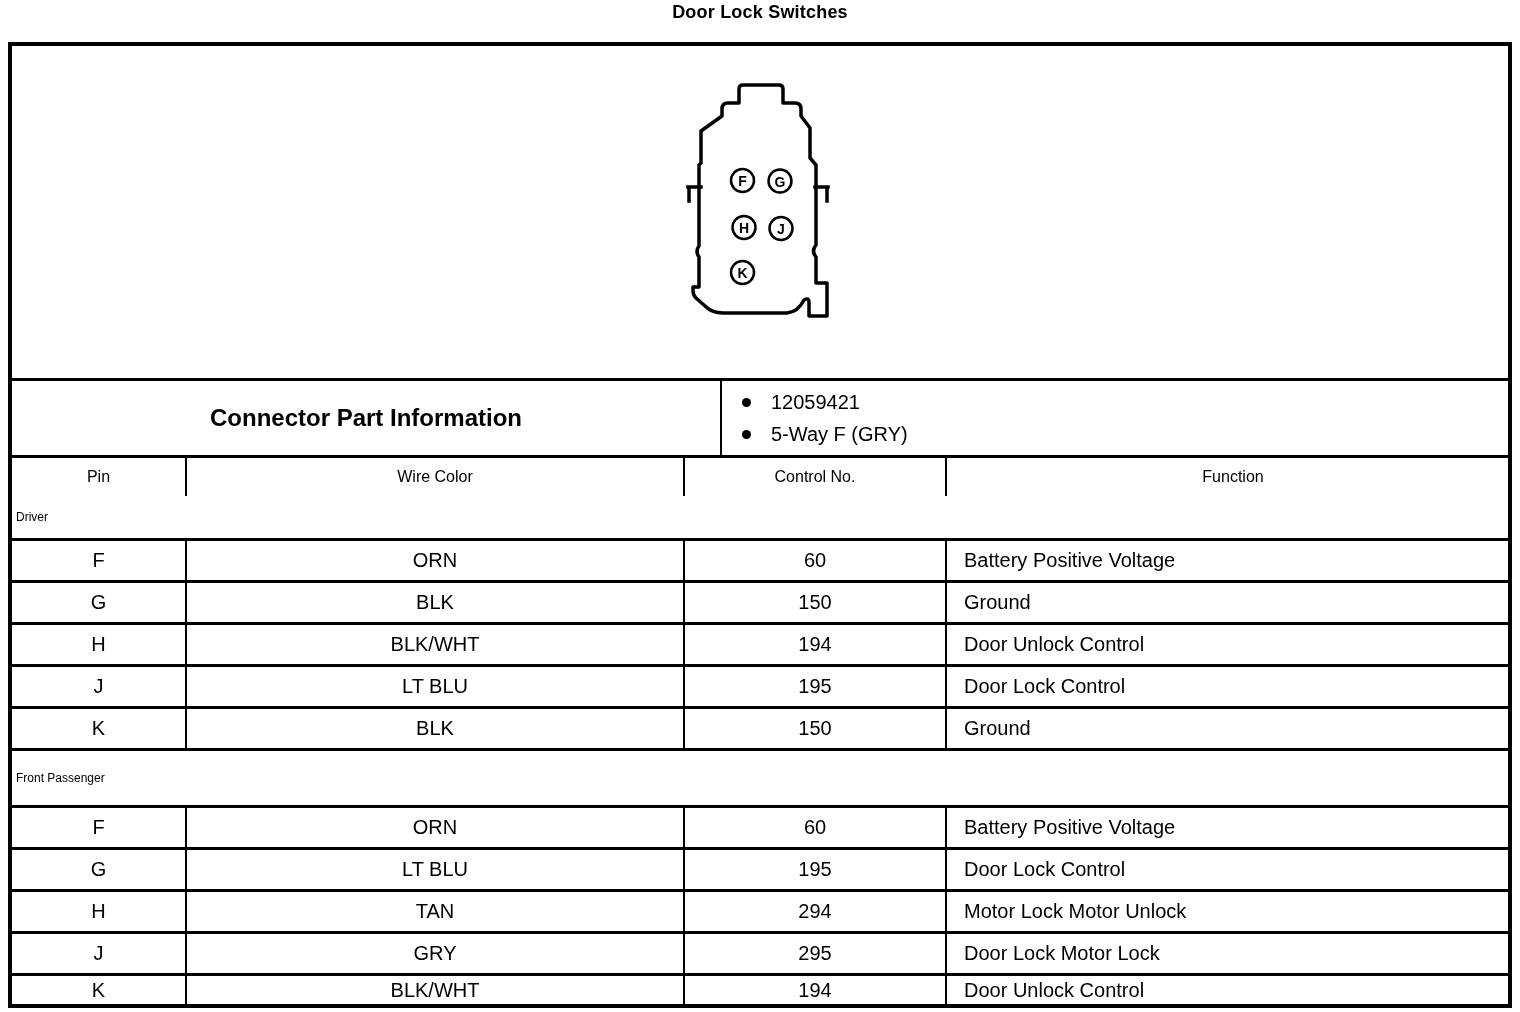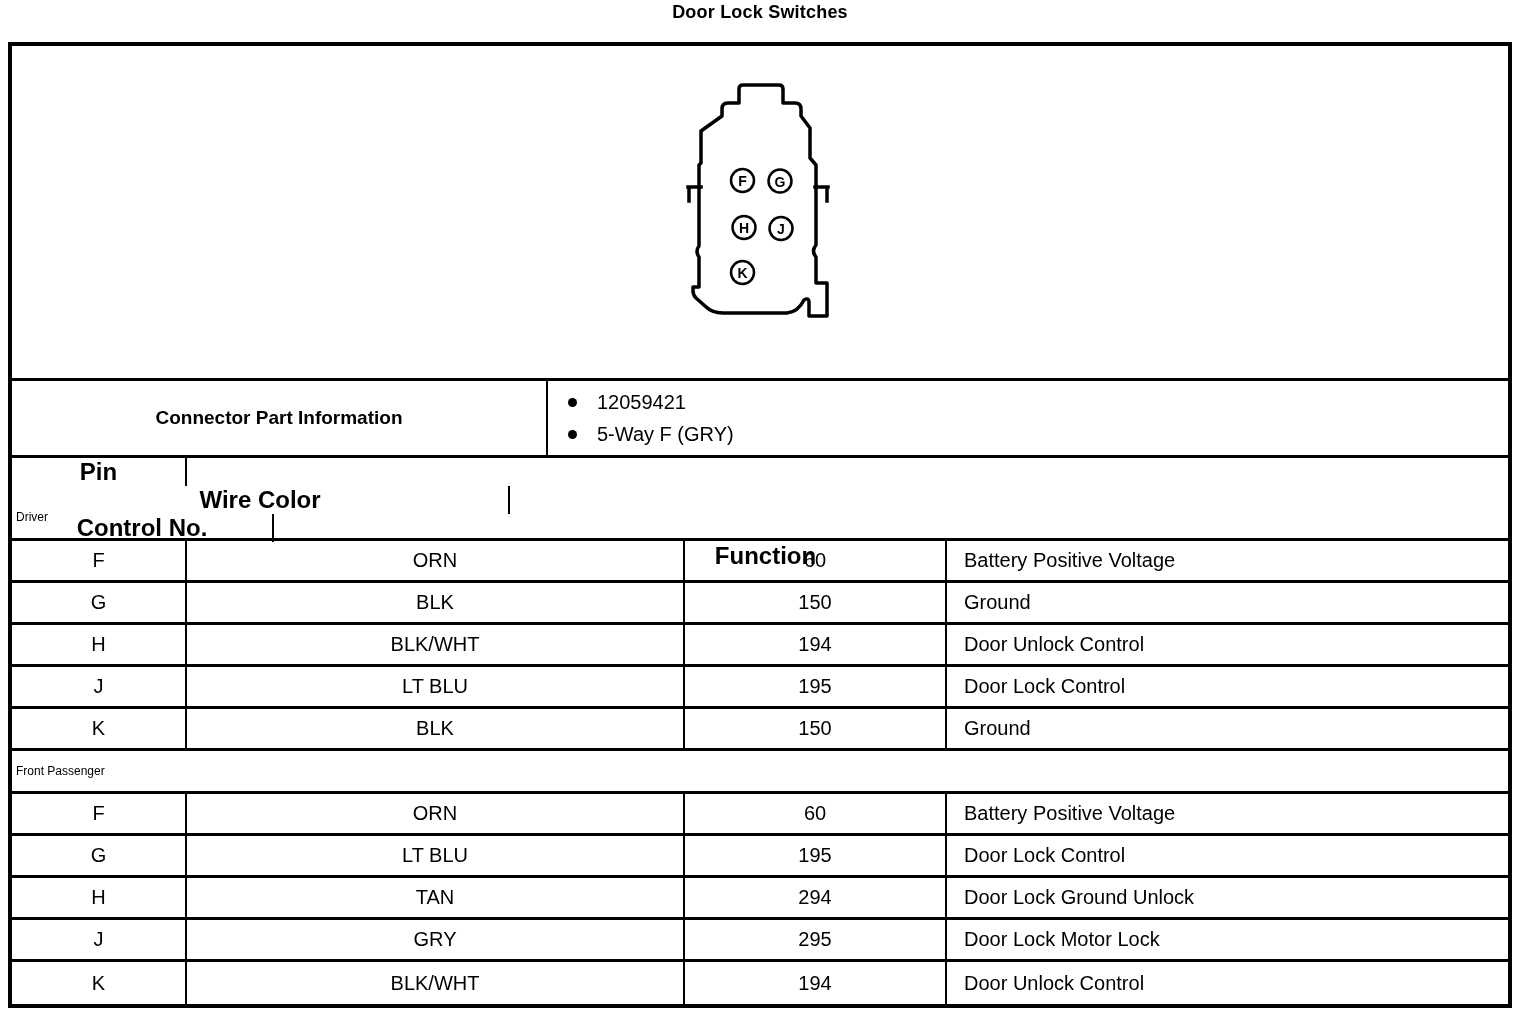--- a/index.html
+++ b/index.html
@@ -17,40 +17,40 @@
     display: flex; flex-direction: column;
   }
 
   .diagram-zone { position: relative; height: 332px; }
   .connector-svg { position: absolute; left: 648px; top: 29px; }
 
   .row { display: flex; flex-direction: row; align-items: stretch; border-top: 3px solid #000; }
 
   .row-partinfo { height: 77px; }
   .partinfo-label-cell {
-    width: 536px; border-right: 2px solid #000;
+    width: 710px; border-right: 2px solid #000;
     display: flex; align-items: center; justify-content: center;
-    font-size: 19px; font-weight: bold;
+    font-size: 24px; font-weight: bold;
   }
   .partinfo-value-cell {
     flex: 1; display: flex; flex-direction: column; justify-content: center;
     padding-left: 20px; gap: 9px; font-size: 20px;
   }
   .bullet-line { display: flex; align-items: center; }
   .bullet-dot {
     width: 9px; height: 9px; border-radius: 50%; background: #000;
     margin-right: 20px; flex: 0 0 auto;
   }
 
-  .row-header { height: 41px; font-weight: bold; font-size: 24px; flex-direction: column; }
+  .row-header { height: 41px; font-weight: normal; font-size: 16px; }
   .row-section {
     height: 42px; border-top-width: 4px;
     display: flex; align-items: center; padding-left: 4px; font-size: 12px;
   }
-  .row-section.fp { height: 43px; border-top-width: 3px; }
+  .row-section.fp { height: 57px; border-top-width: 3px; }
   .row-data { height: 42px; font-size: 20px; }
   .row-data.last { flex: 1; }
 
   .c1, .c2, .c3 { border-right: 2px solid #000; display: flex; align-items: center; justify-content: center; }
   .c1 { width: 175px; }
   .c2 { width: 498px; }
   .c3 { width: 262px; }
   .c4 { flex: 1; display: flex; align-items: center; justify-content: flex-start; padding-left: 17px; }
 
   .pin-letter { font-size: 14px; font-weight: bold; font-family: "Liberation Sans", sans-serif; }
@@ -154,21 +154,21 @@
   <div class="row row-data">
     <div class="c1">G</div>
     <div class="c2">LT BLU</div>
     <div class="c3">195</div>
     <div class="c4">Door Lock Control</div>
   </div>
   <div class="row row-data">
     <div class="c1">H</div>
     <div class="c2">TAN</div>
     <div class="c3">294</div>
-    <div class="c4">Door Lock Ground Unlock</div>
+    <div class="c4">Motor Lock Motor Unlock</div>
   </div>
   <div class="row row-data">
     <div class="c1">J</div>
     <div class="c2">GRY</div>
     <div class="c3">295</div>
     <div class="c4">Door Lock Motor Lock</div>
   </div>
   <div class="row row-data last">
     <div class="c1">K</div>
     <div class="c2">BLK/WHT</div>

